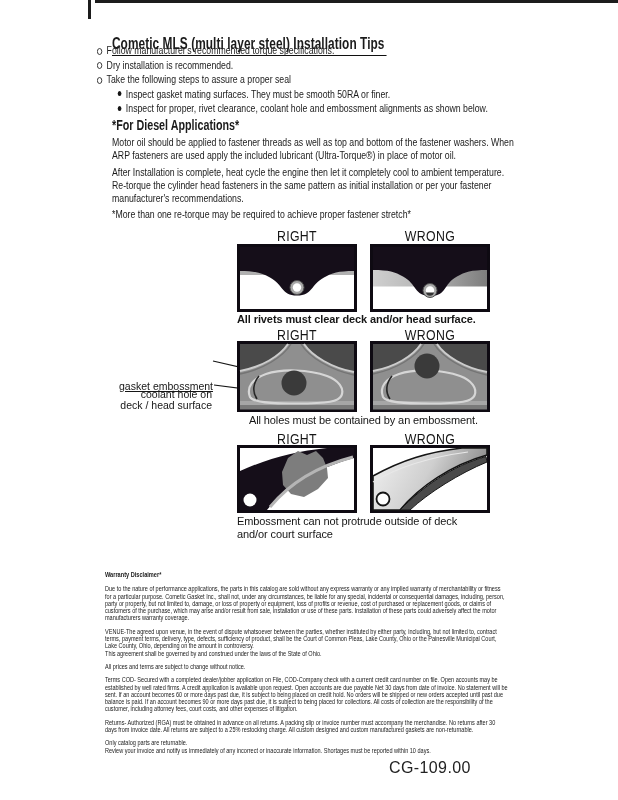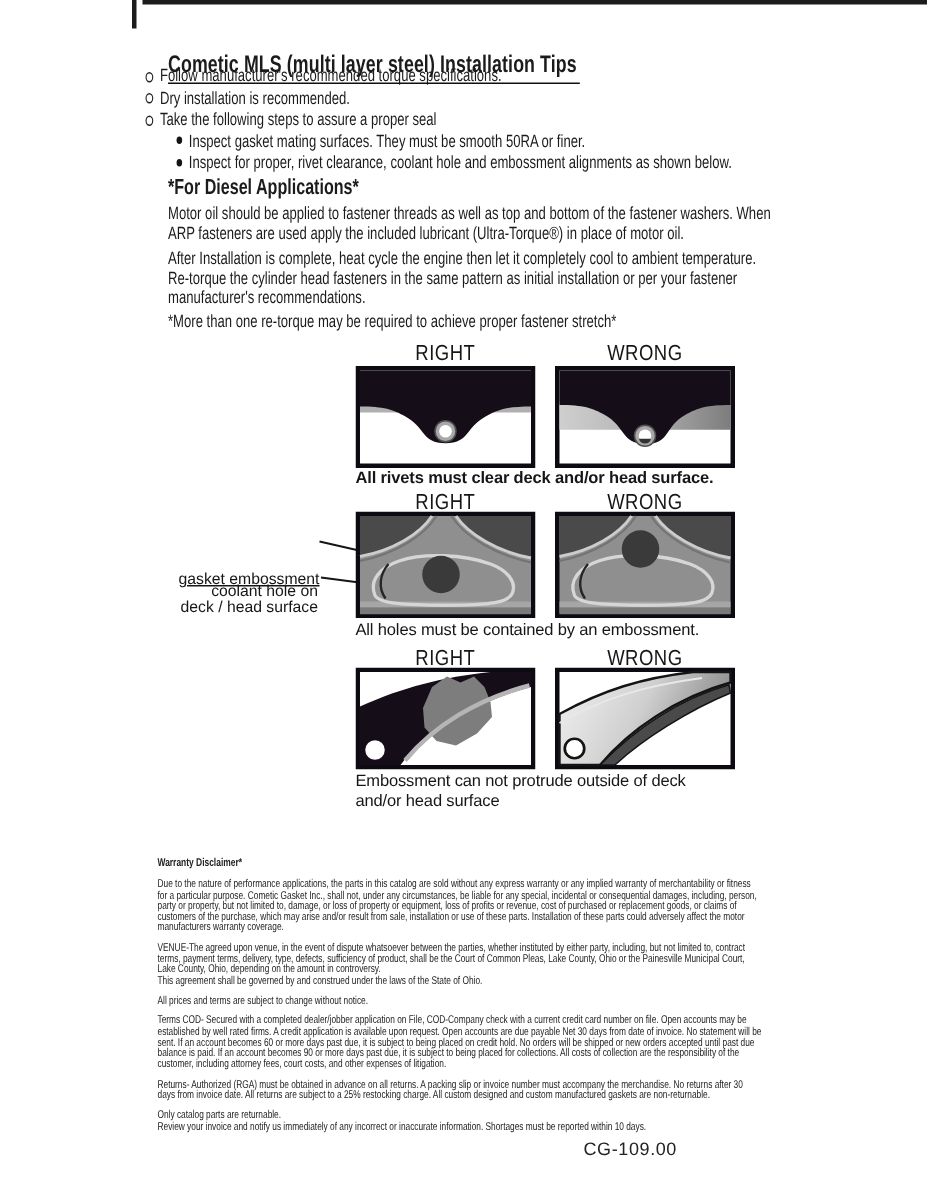--- a/index.html
+++ b/index.html
@@ -43,21 +43,21 @@
   .cap3 { line-height:13px; white-space:pre-line; }
   .callout { font-size:10.5px; line-height:11.3px; text-align:right; white-space:pre-line; color:#161616; }
 
   .legal {
     left:105px; top:571px; width:545px; font-size:7.5px; line-height:7.3px; color:#222222;
     transform:scaleX(.74); transform-origin:0 0;
   }
   .legal h3 { margin:0 0 7px 0; font-size:7.6px; font-weight:bold; }
   .legal p { margin:0 0 6px 0; white-space:pre-line; }
 
-  .footer { left:389px; top:759px; font-size:12px; letter-spacing:.4px; color:#222; white-space:nowrap;text-align:right; }
+  .footer { left:389px; top:759px; font-size:16px; letter-spacing:.4px; color:#222; white-space:nowrap;text-align:right; }
 </style>
 </head>
 <body>
 
 <div class="abs frame-h"></div>
 <div class="abs frame-v"></div>
 
 <div class="abs title-wrap">
   <span class="title">Cometic MLS (multi layer steel) Installation Tips</span>
 </div>
@@ -156,21 +156,21 @@
   <path d="M51,3 C43,15 25,26 3,30" stroke="#cccccc" stroke-width="2" fill="none"></path>
   <path d="M54,3 C46,16 27,28 3,33" stroke="#747474" stroke-width="1.4" fill="none"></path>
   <path d="M117,3 H67 C75,15 95,27 117,31 Z" fill="#4a4a4a"></path>
   <path d="M67,3 C75,15 95,27 117,31" stroke="#cccccc" stroke-width="2" fill="none"></path>
   <path d="M64,3 C72,16 93,29 117,34" stroke="#747474" stroke-width="1.4" fill="none"></path>
   <path d="M13,56 C9,46 16,37.5 29,33 C45,27.5 72,28.5 90,35 C102,39.5 107.5,47.5 104.5,54.5 C102,60.5 91,62.5 60,62.5 C34,62.5 16,61.5 13,56 Z" fill="none" stroke="#d6d6d6" stroke-width="2.2"></path>
   <path d="M22,35 C16,42 15,51 20,58" stroke="#262626" stroke-width="1.6" fill="none"></path>
   <circle cx="57" cy="25" r="12.5" fill="#3a3a3a"></circle>
 </svg>
 
-<div class="abs cap" style="left:237px; top:414px; width:253px; ">All holes must be contained by an embossment.</div>
+<div class="abs cap" style="left:237px; top:414px; width:253px; text-align:center;">All holes must be contained by an embossment.</div>
 
 <div class="abs dlabel" style="left:237px; top:431px;">RIGHT</div>
 <div class="abs dlabel" style="left:370px; top:431px;">WRONG</div>
 
 <svg class="abs panel" style="left:237px; top:445px;" width="120" height="68" viewBox="0 0 120 68">
   <rect x="1.5" y="1.5" width="117" height="65" fill="#ffffff" stroke="#0e0a12" stroke-width="3"></rect>
   <path d="M3,26 C32,13 58,6.5 90,3 L117,3 V13 C79,23 47,43 30,65 L3,65 Z" fill="#150e19"></path>
   <polygon points="45,27 51,13 61,6 70,10 79,6 86,13 90,23 91,33 81,44 67,52 54,49 46,40" fill="#7d7d7d"></polygon>
   <path d="M33,62 C52,39 81,21 116,12" stroke="#b5b5b5" stroke-width="3" fill="none"></path>
   <circle cx="13" cy="55" r="6.5" fill="#ffffff"></circle>
@@ -185,21 +185,21 @@
     </linearGradient>
   </defs>
   <rect x="1.5" y="1.5" width="117" height="65" fill="#ffffff" stroke="#0e0a12" stroke-width="3"></rect>
   <path d="M3,31 C32,15 58,7 92,3 L117,3 V10 C81,20 49,42 30,65 L3,65 Z" fill="url(#r3w)" stroke="#141414" stroke-width="1.6"></path>
   <path d="M3,37 C30,21 60,12 98,7" stroke="#e8e8e8" stroke-width="1.2" fill="none"></path>
   <path d="M30,65 C52,42 82,21 116,11.5 L117,17 C90,28 58,48 40,65 Z" fill="#4a4a4a" stroke="#141414" stroke-width="1"></path>
   <circle cx="13" cy="54" r="6.5" fill="#ffffff" stroke="#141414" stroke-width="1.8"></circle>
 </svg>
 
 <div class="abs cap cap3" style="left:237px; top:515px;">Embossment can not protrude outside of deck
-and/or head surface</div>
+and/or court surface</div>
 
 <div class="abs legal">
   <h3>Warranty Disclaimer*</h3>
   <p>Due to the nature of performance applications, the parts in this catalog are sold without any express warranty or any implied warranty of merchantability or fitness for a particular purpose.  Cometic Gasket Inc., shall not, under any circumstances, be liable for any special, incidental or consequential damages, including, person, party or property, but not limited to, damage, or loss of property or equipment, loss of profits or revenue, cost of purchased or replacement goods, or claims of customers of the purchase, which may arise and/or result from sale, installation or use of these parts.  Installation of these parts could adversely affect the motor manufacturers warranty coverage.</p>
   <p>VENUE-The agreed upon venue, in the event of dispute whatsoever between the parties, whether instituted by either party, including, but not limited to, contract terms, payment terms, delivery, type, defects, sufficiency of product, shall be the Court of Common Pleas, Lake County, Ohio or the Painesville Municipal Court, Lake County, Ohio, depending on the amount in controversy.
 This agreement shall be governed by and construed under the laws of the State of Ohio.</p>
   <p>All prices and terms are subject to change without notice.</p>
   <p>Terms COD- Secured with a completed dealer/jobber application on File, COD-Company check with a current credit card number on file.  Open accounts may be established by well rated firms.  A credit application is available upon request.  Open accounts are due payable Net 30 days from date of invoice.  No statement will be sent.  If an account becomes 60 or more days past due, it is subject to being placed on credit hold.  No orders will be shipped or new orders accepted until past due balance is paid.  If an account becomes 90 or more days past due, it is subject to being placed for collections.  All costs of collection are the responsibility of the customer, including attorney fees, court costs, and other expenses of litigation.</p>
   <p>Returns- Authorized (RGA) must be obtained in advance on all returns.  A packing slip or invoice number must accompany the merchandise.  No returns after 30 days from invoice date.  All returns are subject to a 25% restocking charge.  All custom designed and custom manufactured gaskets are non-returnable.</p>
   <p>Only catalog parts are returnable.

